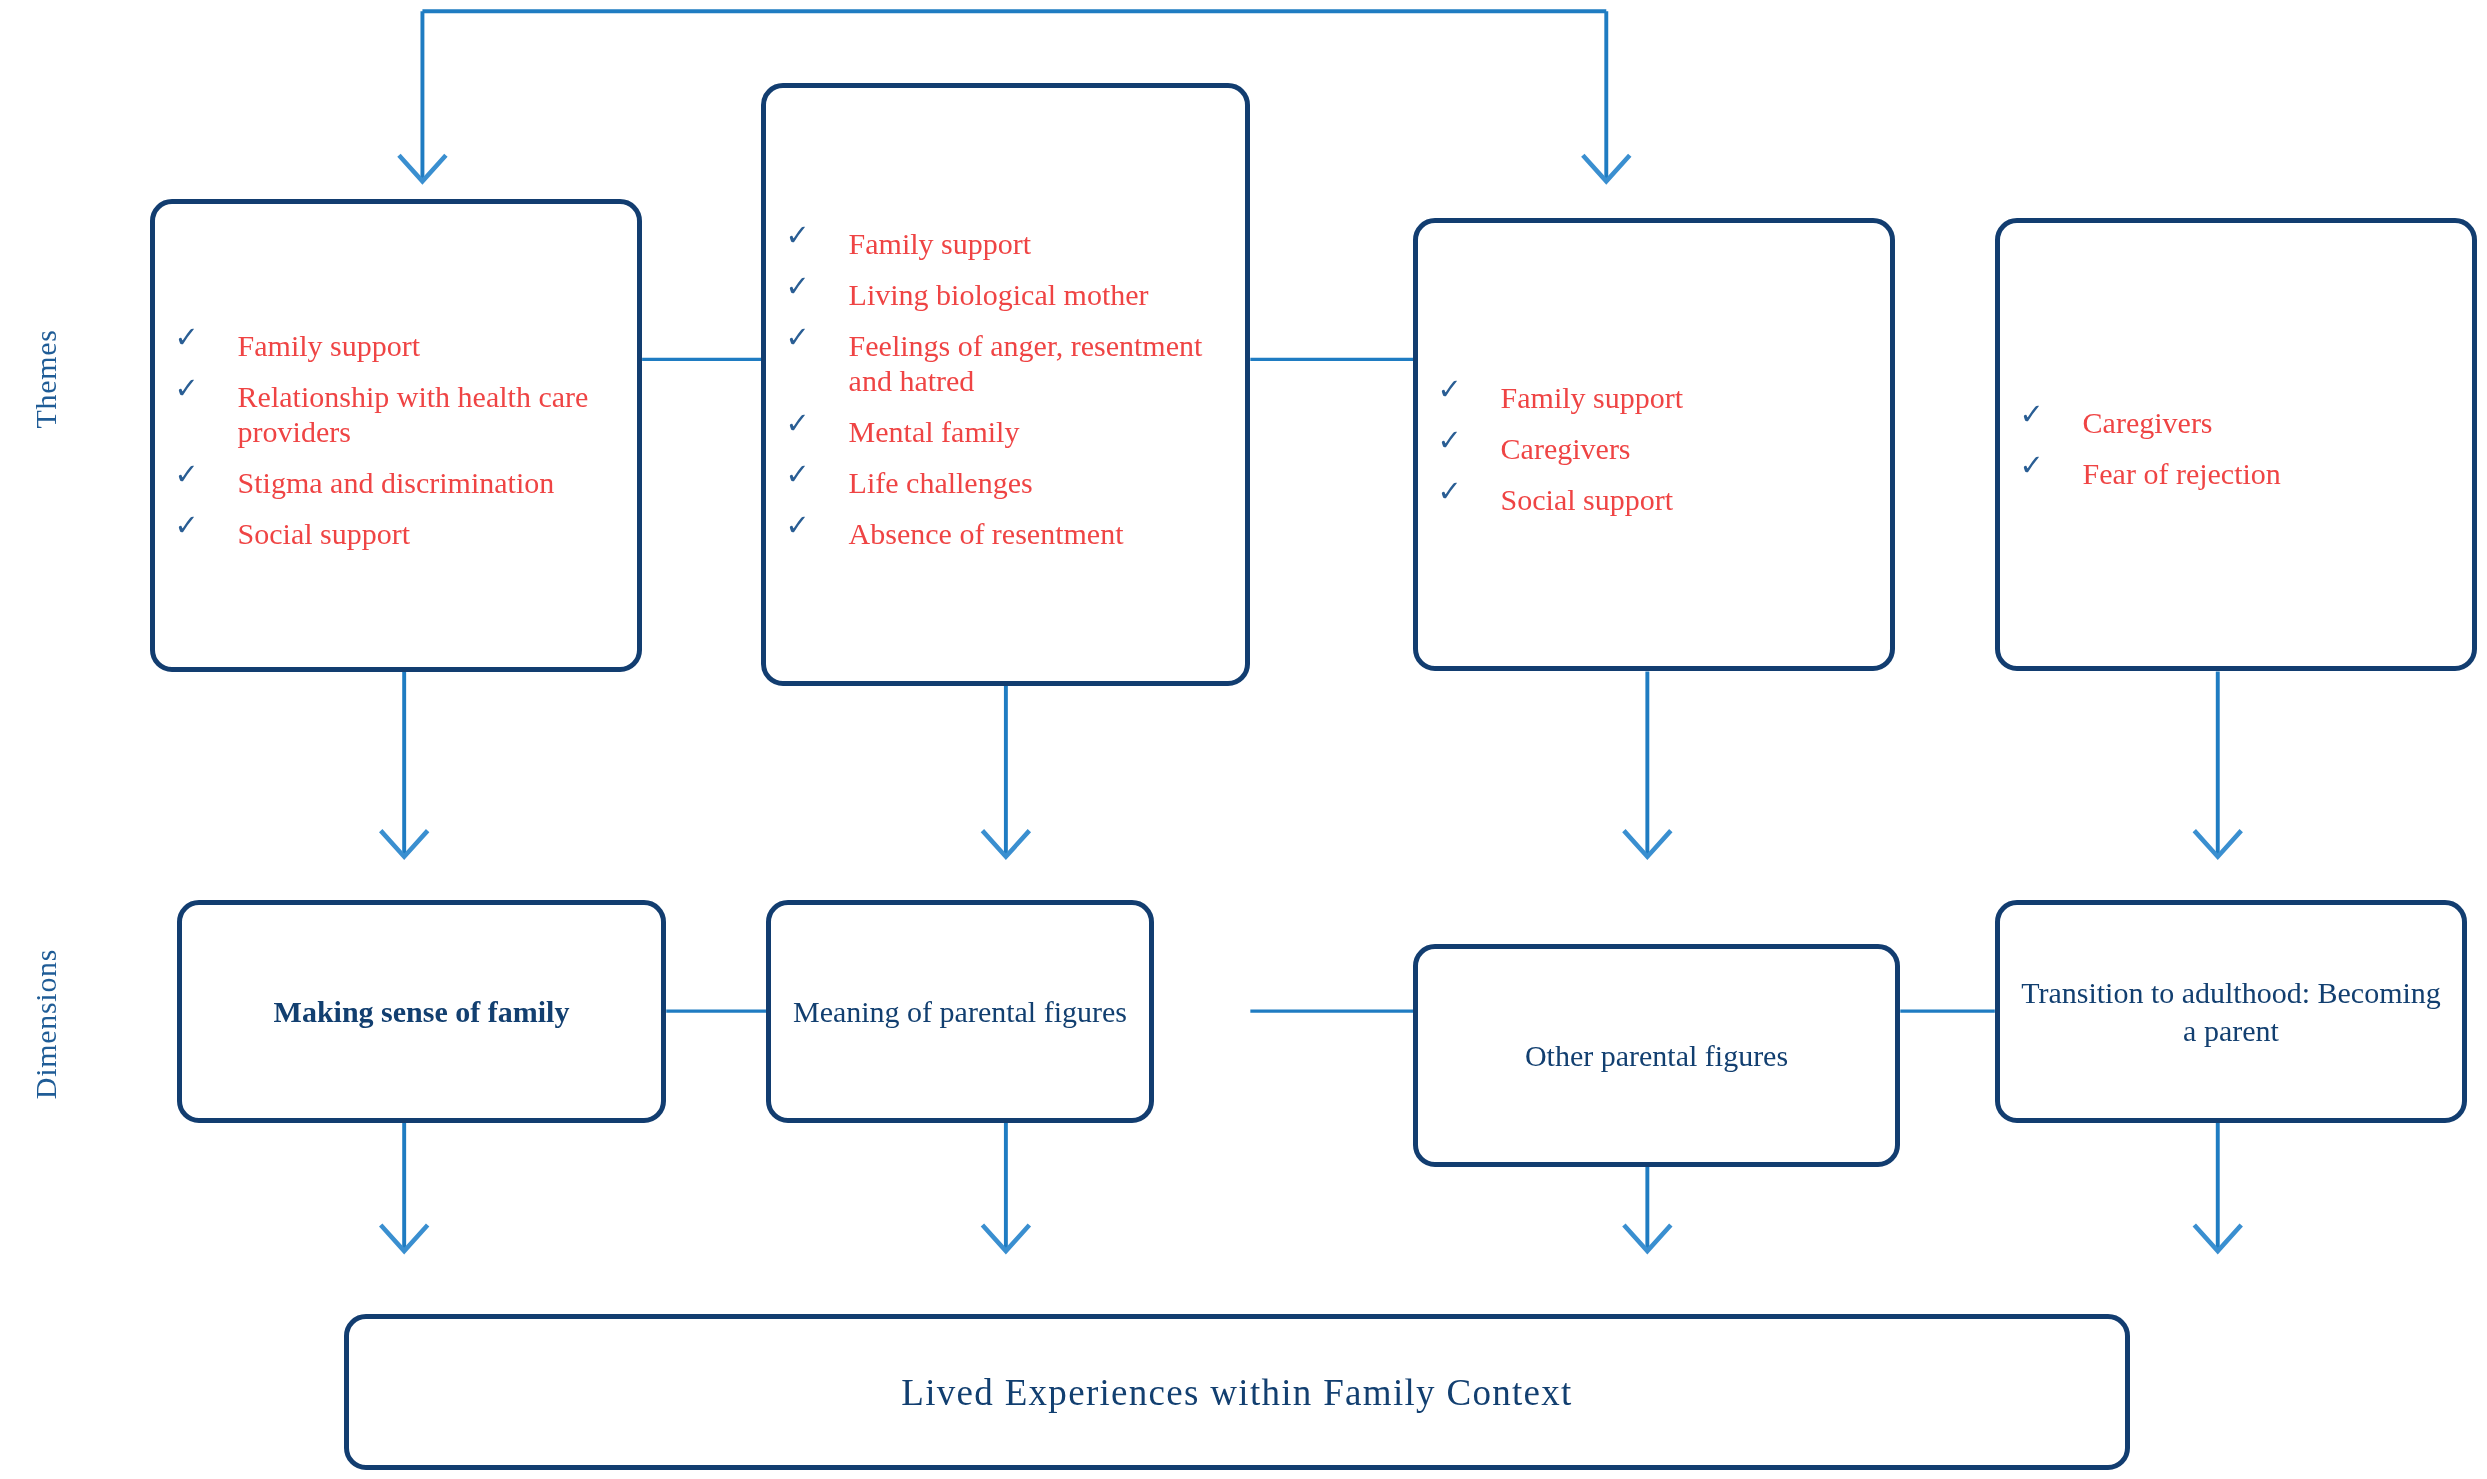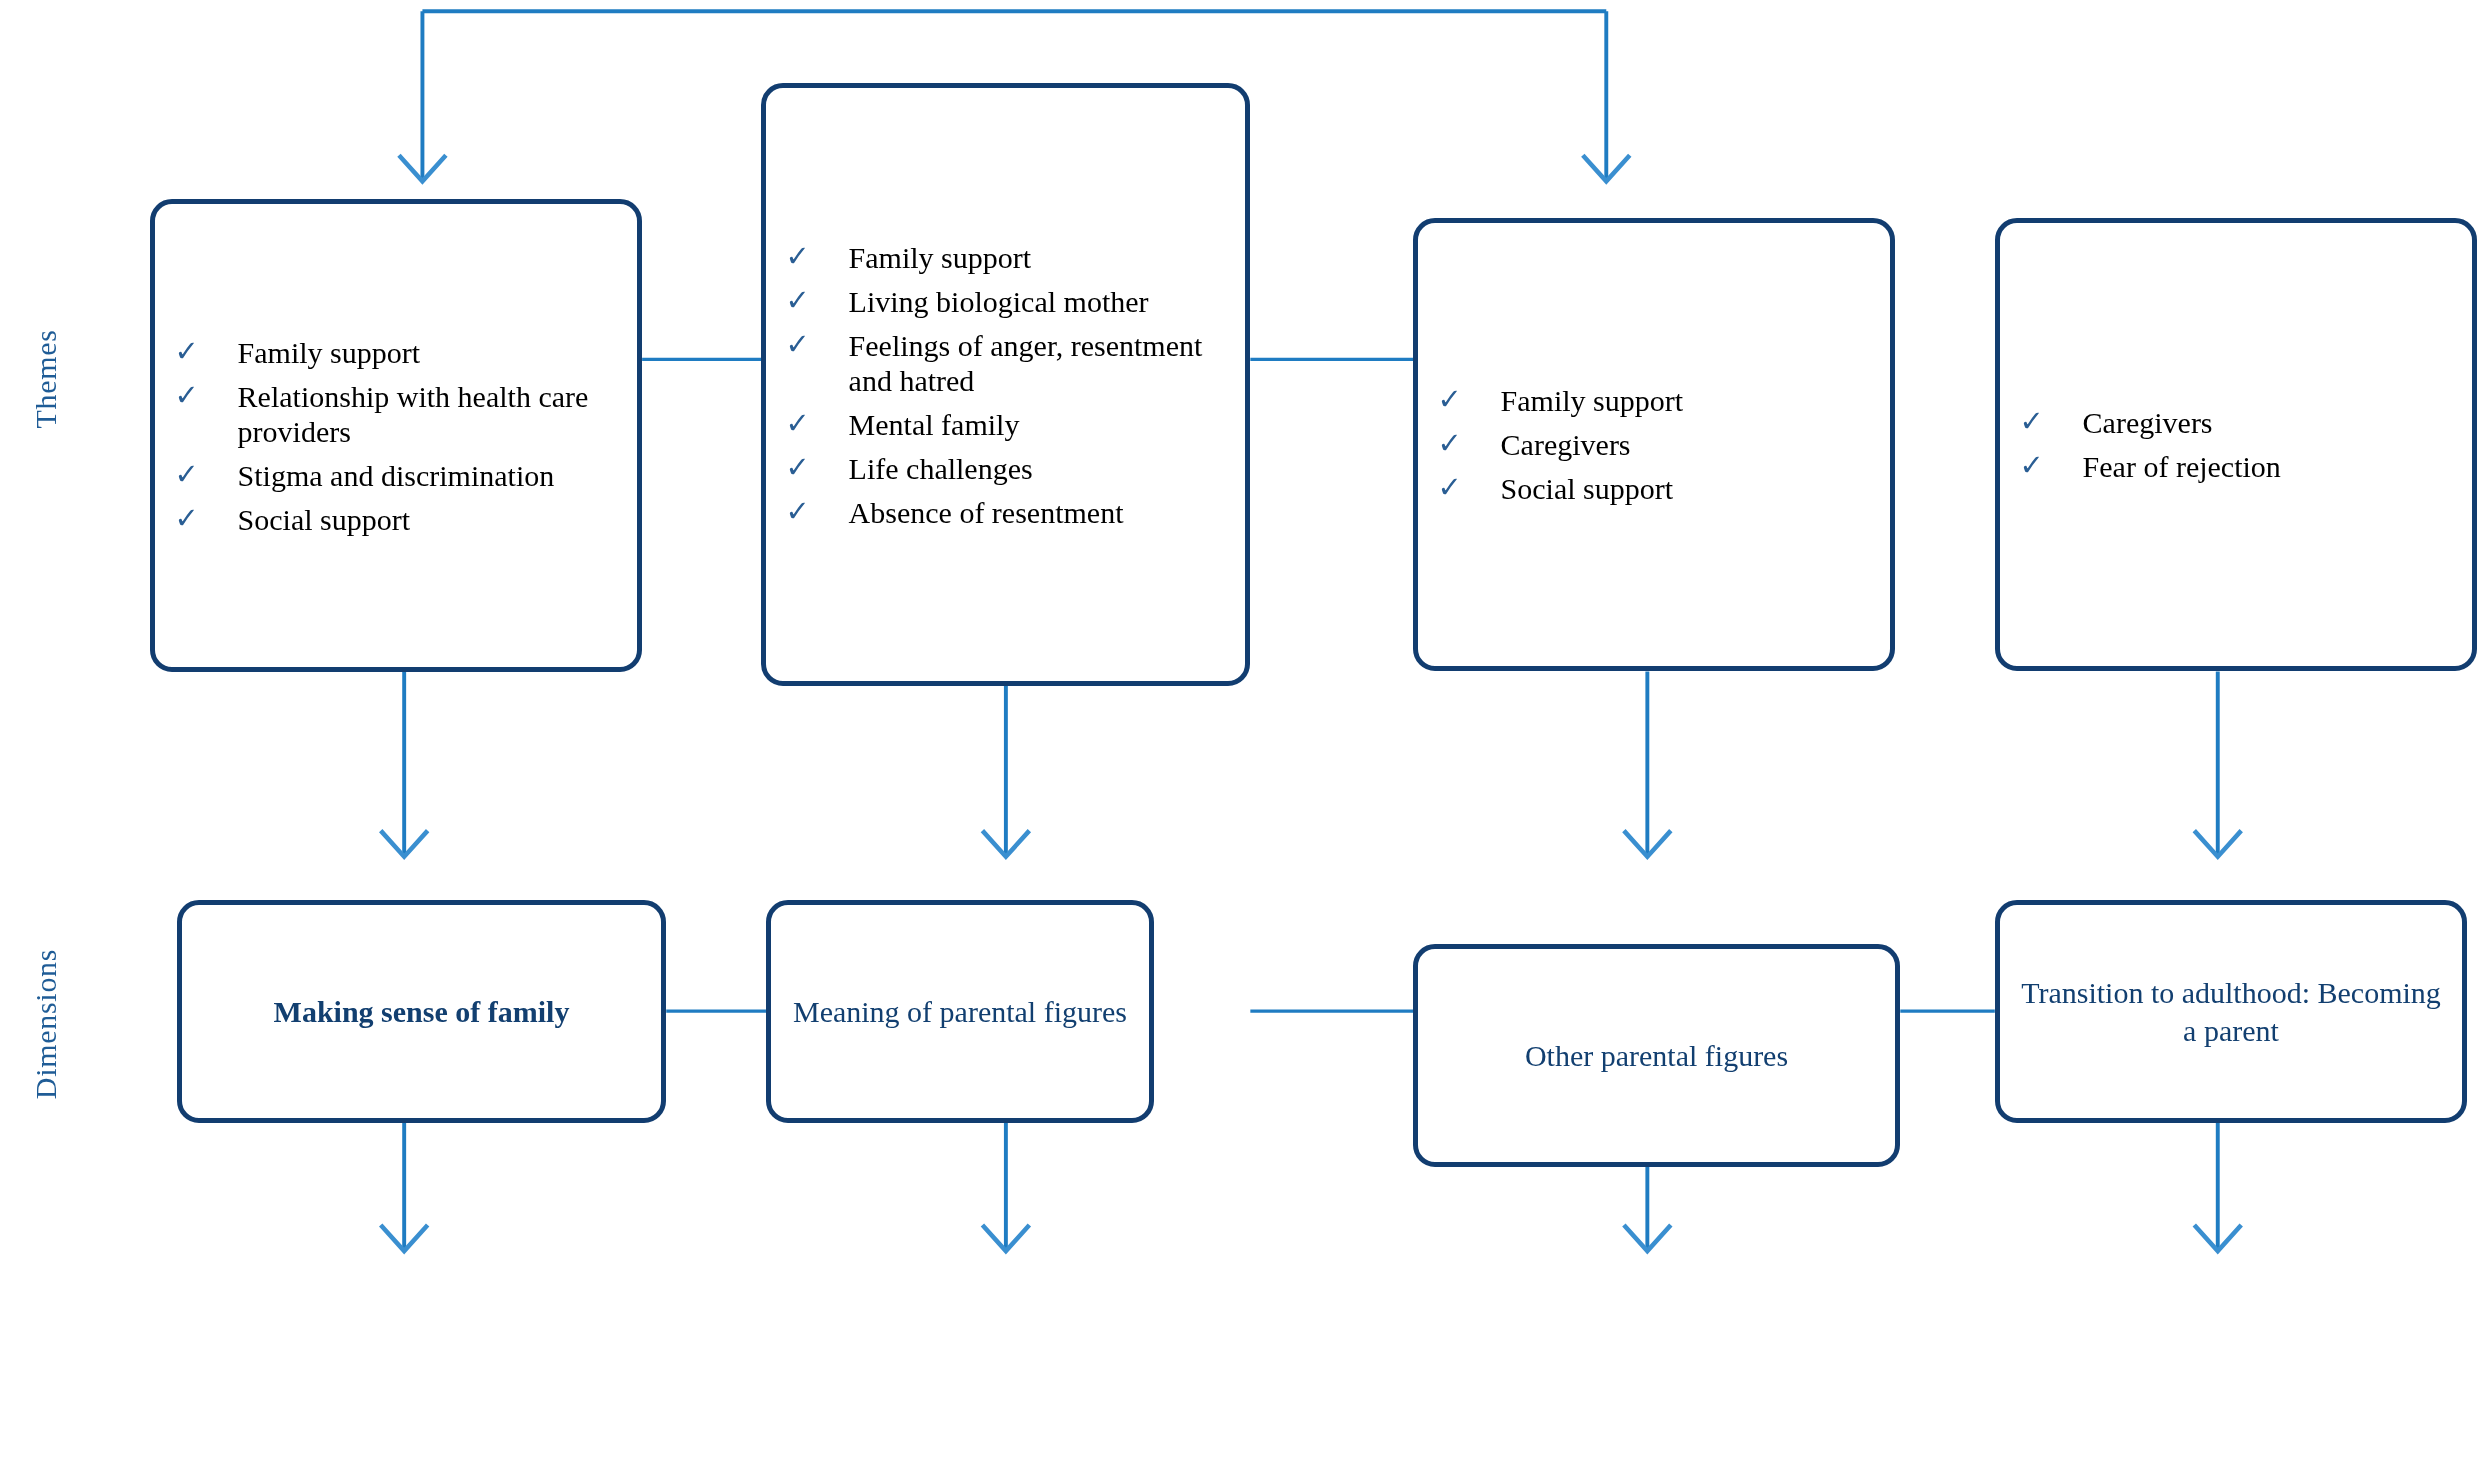--- a/index.html
+++ b/index.html
@@ -67,21 +67,22 @@
   .chk-item:last-child { margin-bottom: 0; }
   .chk-mark {
     flex: 0 0 auto;
     width: 63px;
     color: #2A5E94;
     font-size: 29px;
     line-height: 1.17;
   }
   .chk-text {
     flex: 1 1 auto;
-    color: #000000;
+    color: #ef4444;
+    margin-top: 7px;
   }
 
   .dim-box {
     display: flex;
     align-items: center;
     justify-content: center;
     text-align: center;
   }
   .dim-text {
     color: #123F70;
@@ -284,15 +285,18 @@
   </div>
 
   <div class="node dim-box" style="left:1413px; top:944px; width:487px; height:223px;">
     <span class="dim-text">Other parental figures</span>
   </div>
 
   <div class="node dim-box" style="left:1995px; top:900px; width:472px; height:223px;">
     <span class="dim-text">Transition to adulthood: Becoming a parent</span>
   </div>
 
+  <div class="node" id="outcome-box" style="left:344px; top:1314px; width:1786px; height:156px;">
+    <span class="outcome-text">Lived  Experiences  within  Family  Context</span>
+  </div>
 
 </div>
 
 
 </body></html>

